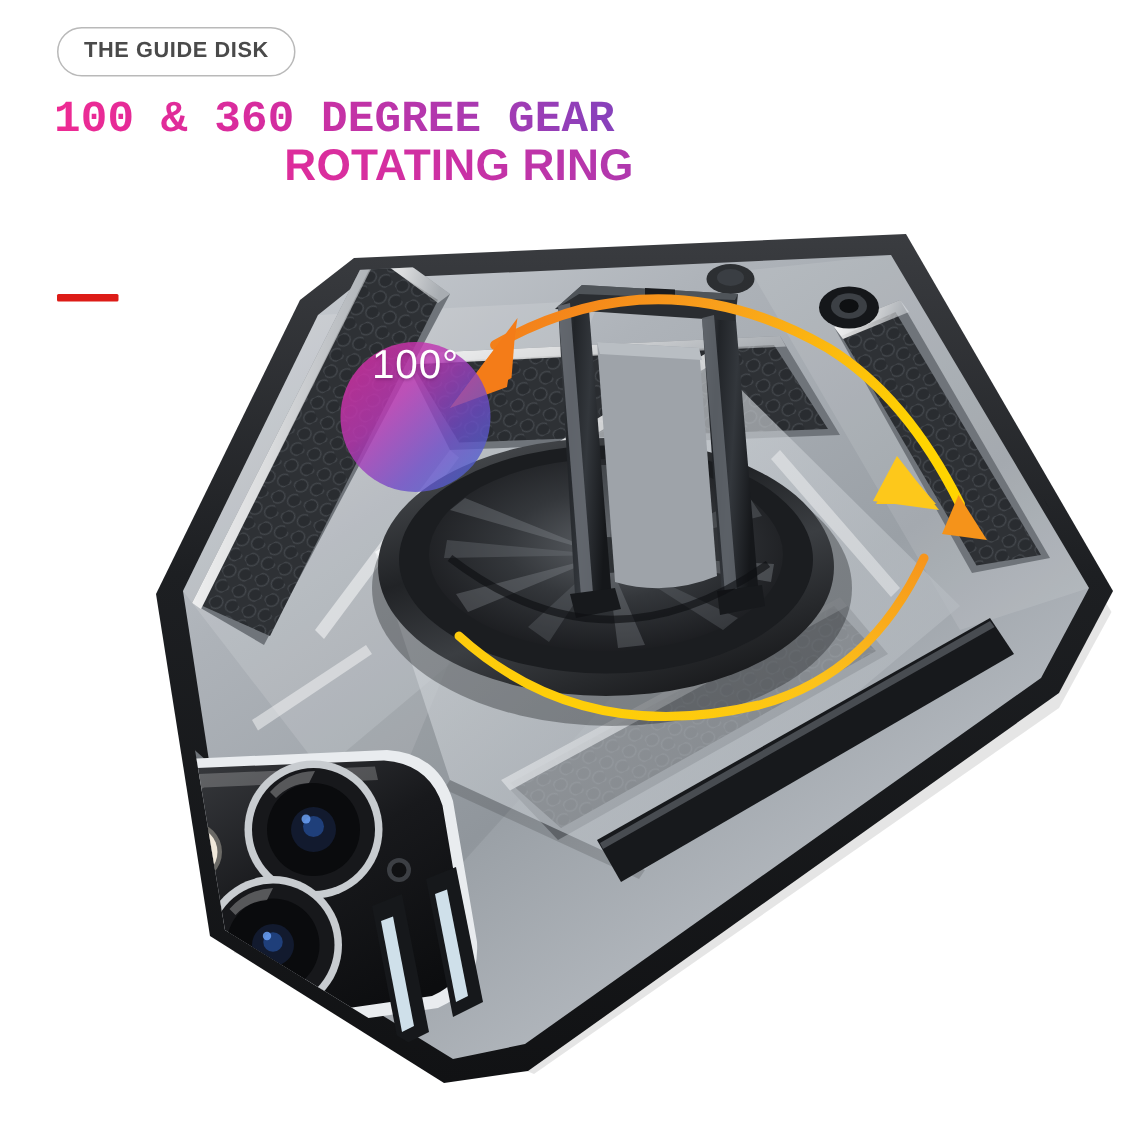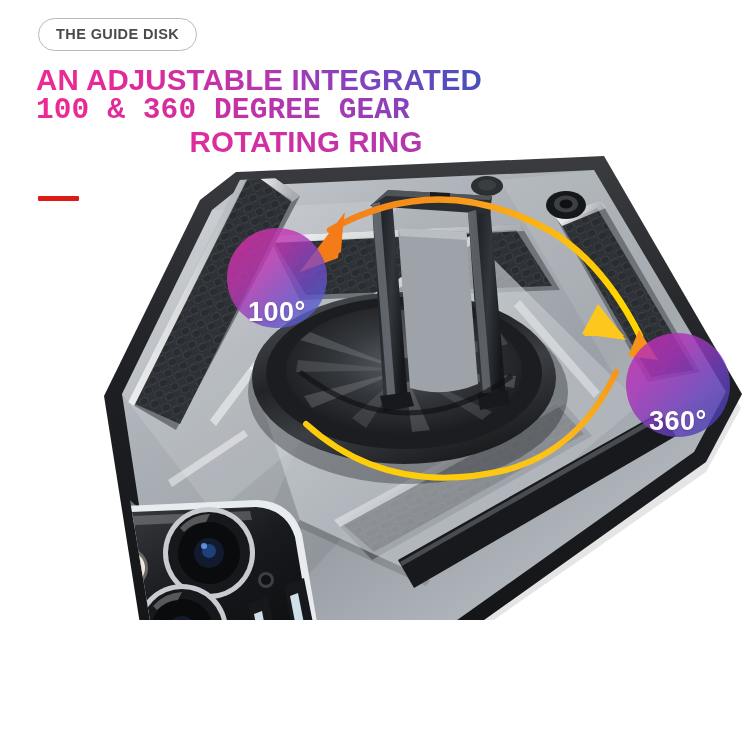--- a/index.html
+++ b/index.html
@@ -1,18 +1,18 @@
 <!DOCTYPE html>
 <html><head>
 <meta charset="utf-8">
 <style>
   html,body{margin:0;padding:0;background:#fff;}
   body{width:750px;height:750px;overflow:hidden;
        font-family:"Liberation Sans","DejaVu Sans",sans-serif;}
-  #stage{position:relative;width:750px;height:620px;background:#ffffff;overflow:hidden;}
+  #stage{position:relative;width:750px;height:750px;background:#ffffff;overflow:hidden;}
 
   
   .badge{position:absolute;left:38px;top:18px;
          padding:7px 17px 8px 17px;border:1.6px solid #b9b9b9;border-radius:20px;
          font-size:14.5px;font-weight:bold;letter-spacing:.4px;color:#4a4a4a;
          background:#fff;white-space:nowrap;}
 
   .headline{position:absolute;left:36px;top:64px;width:540px;
             font-size:29.5px;font-weight:bold;line-height:31px;letter-spacing:.1px;}
   .hl-line{display:block;white-space:nowrap;
@@ -23,22 +23,22 @@
               -webkit-background-clip:text;background-clip:text;font-family:Liberation Mono, monospace;-webkit-text-fill-color:transparent;}
   .hl-line.l3{background:linear-gradient(90deg,#ef2b8f 0%,#d62ea0 40%,#ab39b0 75%,#8c3fb8 100%);
               -webkit-background-clip:text;background-clip:text;text-align:center;-webkit-text-fill-color:transparent;}
 
   .rule{position:absolute;left:38px;top:196px;width:41px;height:5px;background:#dd1c17;border-radius:1px;}
 
   
   #art{position:absolute;left:0;top:0;width:750px;height:750px;}
 
   
-  .circ{position:absolute;border-radius:50%;display:flex;align-items:flex-end;justify-content:center;
-        color:#fff;font-weight:bold;letter-spacing:.5px;}
+  .circ{position:absolute;border-radius:50%;display:flex;align-items:flex-start;justify-content:center;
+        color:#fff;font-weight:normal;letter-spacing:.5px;}
   #badge100{left:227px;top:228px;width:100px;height:100px;font-size:27px;
             background:linear-gradient(135deg,rgba(224,44,160,.82) 0%,rgba(186,56,180,.82) 38%,
                         rgba(110,76,200,.80) 68%,rgba(58,110,208,.78) 100%);}
   #badge360{left:626px;top:333px;width:104px;height:104px;font-size:27px;
             background:linear-gradient(135deg,rgba(206,44,170,.84) 0%,rgba(170,52,186,.84) 32%,
                         rgba(104,64,190,.82) 66%,rgba(52,62,164,.80) 100%);}
   .circ span{text-shadow:0 1px 2px rgba(60,0,60,.25);}
 </style>
 </head>
 <body>
@@ -298,27 +298,23 @@
     <g fill="none">
       <path d="M306,424 Q388,498 506,470 Q580,450 616,372" stroke="url(#gArrowBot)" stroke-width="6" stroke-linecap="round"></path>
       <path d="M598,306 L624,336 L584,336 L592,322 Z" fill="#fcc51a"></path>
       <path d="M598,304 L626,340 L582,334 Z" fill="#fdc81b"></path>
     </g>
   </svg>
 
   <div class="badge">THE GUIDE DISK</div>
 
   <div class="headline">
-    <span class="hl-line l1">AN ADJUSTABLE INTEGRATED</span>
     <span class="hl-line l2">100 &amp; 360 DEGREE GEAR</span>
     <span class="hl-line l3">ROTATING RING</span>
   </div>
 
   <div class="rule"></div>
 
   <div class="circ" id="badge100">
     <span>100°</span>
   </div>
-  <div class="circ" id="badge360">
-    <span>360°</span>
-  </div>
 
 </div>
 
 </body></html>

